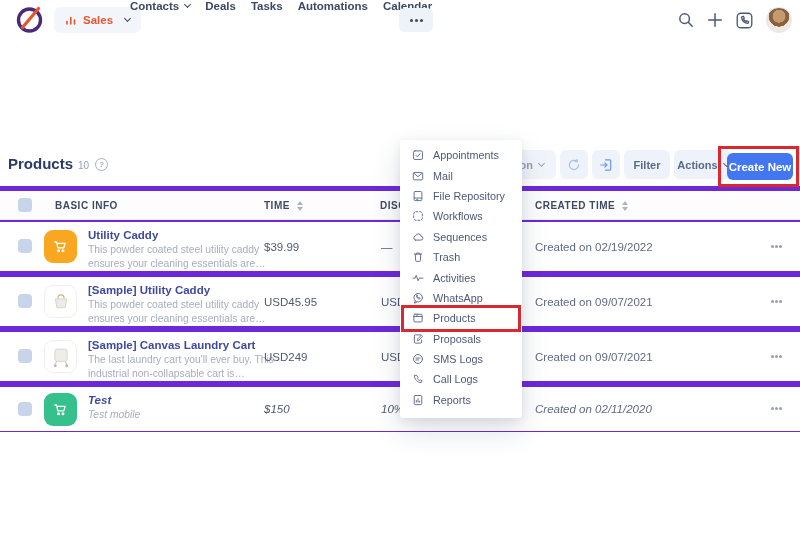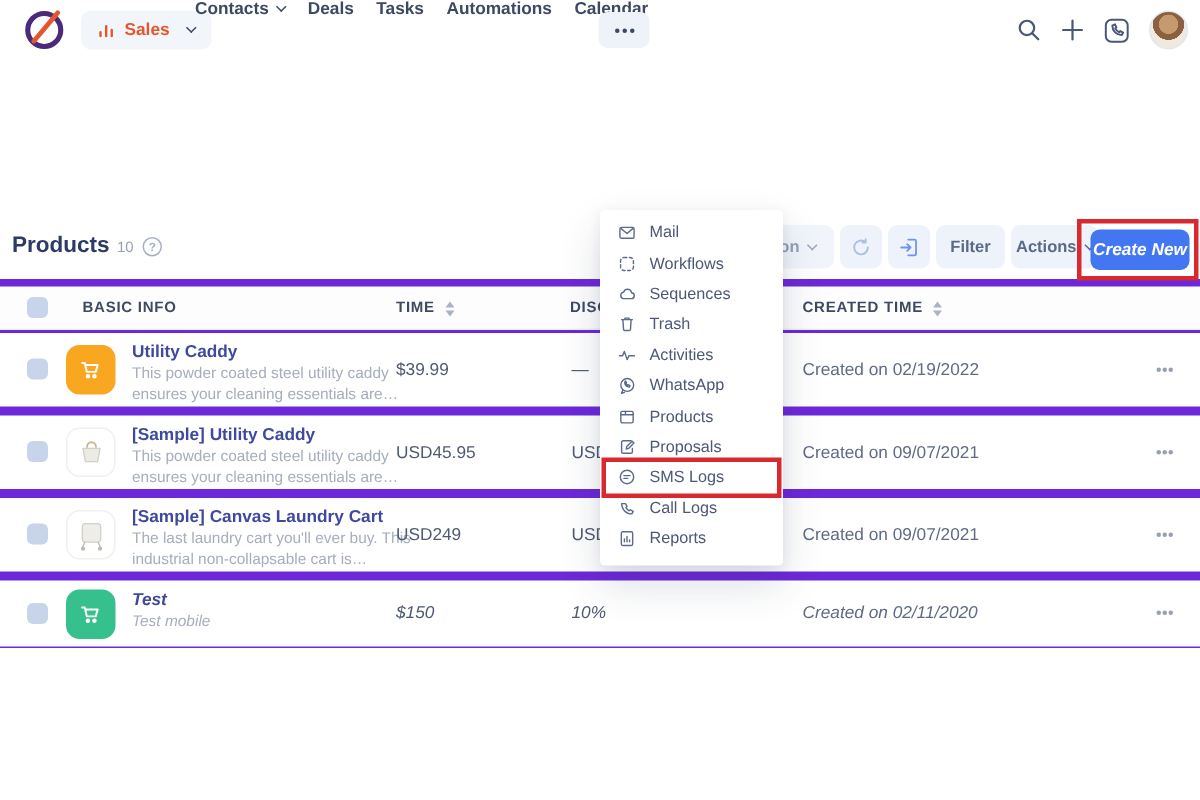--- a/index.html
+++ b/index.html
@@ -35,21 +35,21 @@
           display:flex; align-items:center; justify-content:center; margin-left:6px; margin-top:2px; cursor:pointer; }
   .tb-pill { position:absolute; top:4px; height:29px; background:#eef3fb; border-radius:6px; display:flex;
              align-items:center; justify-content:center; font-size:11px; font-weight:bold; color:#5a6a85; cursor:pointer; }
   .tb-view { left:470px; width:86px; justify-content:flex-end; padding-right:12px; color:#93a0b5; background:#f1f5fb; }
   .tb-refresh { left:560px; width:28px; }
   .tb-export { left:592px; width:28px; }
   .tb-filter { left:624px; width:46px; }
   .tb-actions { left:674px; width:58px; font-size:11px; }
   .tb-create { position:absolute; left:727px; top:7px; width:66px; height:27px; background:#4377f2; border-radius:6px;
                color:#fff; font-size:11.5px; font-weight:bold; display:flex; align-items:center; justify-content:center;
-               cursor:pointer; border:none;font-style:italic; }
+               cursor:pointer; border:none; }
 
   
   .table-wrap { position:absolute; left:0; top:186px; width:800px; height:246px; background:#6d28d9; }
   .thead { position:absolute; left:0; top:5px; width:800px; height:29px; background:#fdfdfe; border-bottom:1px solid #edf0f5; }
   .th { position:absolute; top:9px; font-size:10px; font-weight:bold; color:#3e4a63; letter-spacing:.5px;
         display:flex; align-items:center; }
   .sort { display:inline-flex; flex-direction:column; gap:2px; margin-left:7px; cursor:pointer; }
   .sort i { width:0; height:0; border-left:3px solid transparent; border-right:3px solid transparent; display:block; }
   .sort .up { border-bottom:4px solid #aab3c4; }
   .sort .dn { border-top:4px solid #aab3c4; }
@@ -259,29 +259,47 @@
       <span class="row-actions" style="top:13px;">
           <i class="dots"></i>
         </span>
     </div>
   </div>
 
   <div class="menu">
     <div class="menu-item">
       <span class="mi-icon">
           <svg viewBox="0 0 14 14">
+            <rect x="1.8" y="2.2" width="10.4" height="10" rx="1.6"></rect>
+            <path d="M4.6 7.4l1.7 1.7 3-3.4"></path>
+          </svg>
+        </span>
+      <span>Appointments</span>
+    </div>
+    <div class="menu-item">
+      <span class="mi-icon">
+          <svg viewBox="0 0 14 14">
             <rect x="1.5" y="3" width="11" height="8.5" rx="1.2"></rect>
             <path d="M2.2 3.8L7 7.8l4.8-4"></path>
           </svg>
         </span>
       <span>Mail</span>
     </div>
     <div class="menu-item">
       <span class="mi-icon">
           <svg viewBox="0 0 14 14">
+            <rect x="2.5" y="1.8" width="9" height="10.6" rx="1.2"></rect>
+            <path d="M2.5 9.4h9M5.2 11.4h1.6"></path>
+          </svg>
+        </span>
+      <span>File Repository</span>
+    </div>
+    <div class="menu-item">
+      <span class="mi-icon">
+          <svg viewBox="0 0 14 14">
             <rect x="2" y="2" width="10" height="10" rx="2.6" stroke-dasharray="2.3 2"></rect>
           </svg>
         </span>
       <span>Workflows</span>
     </div>
     <div class="menu-item">
       <span class="mi-icon">
           <svg viewBox="0 0 14 14">
             <path d="M3.9 10.6h6.3a2.3 2.3 0 0 0 .3-4.6 3.1 3.1 0 0 0-6-.6 2.7 2.7 0 0 0-.6 5.2z"></path>
           </svg>

